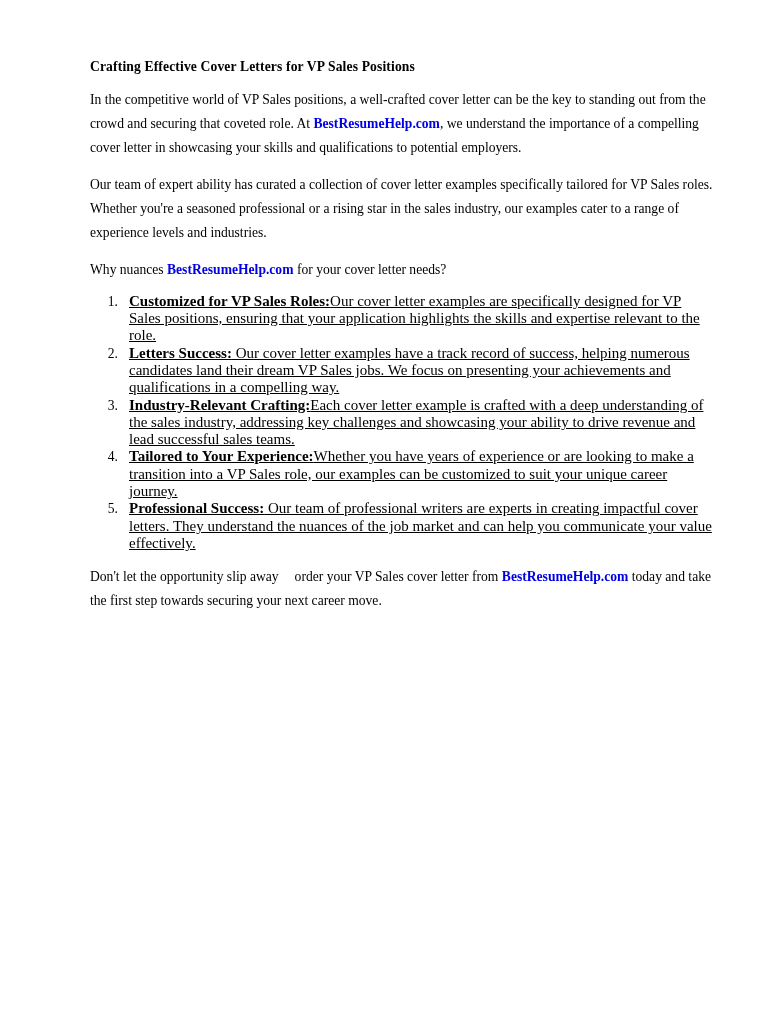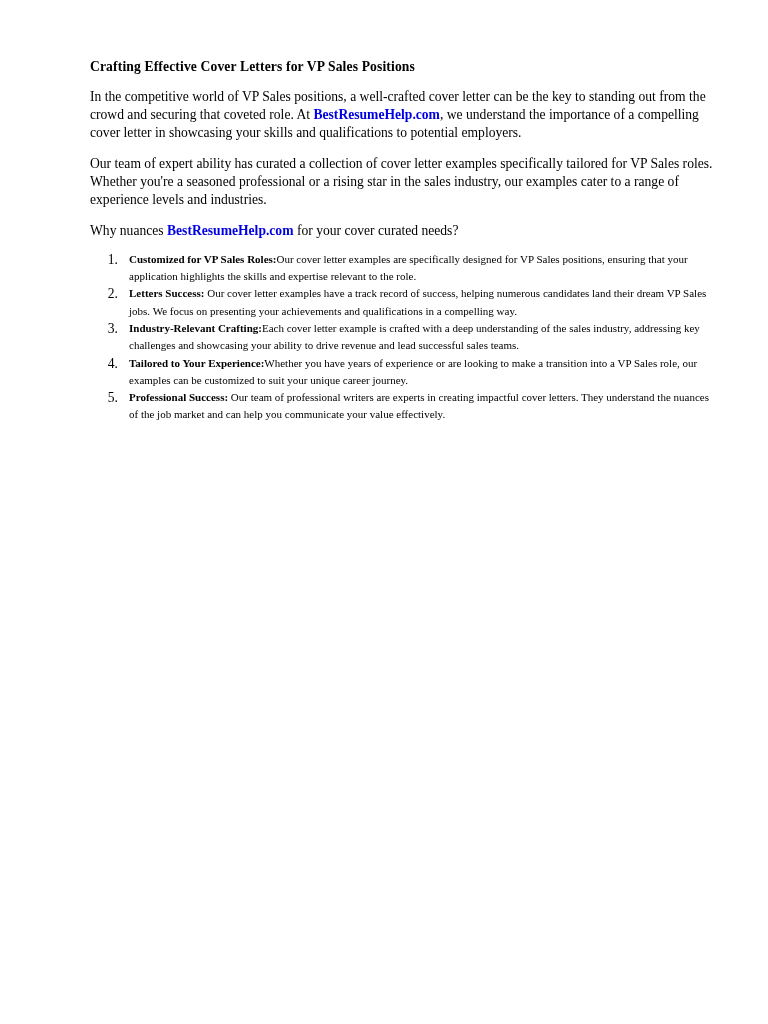--- a/index.html
+++ b/index.html
@@ -36,43 +36,44 @@
   .doc-title {
     font-size: 13.6px;
     font-weight: bold;
     line-height: 17.3px;
     margin: 0 0 12.5px 0;
     letter-spacing: 0.01em;
   }
 
   .doc-para {
     font-size: 13.6px;
-    line-height: 18px;
+    line-height: 24px;
     margin: 0 0 13px 0;
     text-align: left;
   }
 
   .doc-para.tight-last {
     margin-bottom: 11px;
   }
 
   .doc-list {
     margin: 0 0 13px 0;
     padding: 0;
     list-style: none;
     counter-reset: feature;
   }
 
   .doc-list-item {
-    font-size: 11px;
+    font-size: 15px;
     line-height: 17.3px;
     position: relative;
     padding-left: 39px;
     margin: 0;
     counter-increment: feature;
+    text-decoration: underline;
   }
 
   .doc-list-item::before {
     content: counter(feature) ".";
     position: absolute;
     left: 0;
     top: 0;
     width: 28px;
     text-align: right;
     font-size: 13.6px;
@@ -101,31 +102,32 @@
 <div id="document-page">
 
   <div id="doc-body">
 
     <h1 class="doc-title">Crafting Effective Cover Letters for VP Sales Positions</h1>
 
     <p class="doc-para"><span>In the competitive world of VP Sales positions, a well-crafted cover letter can be the key to standing out from the crowd and securing that coveted role. At </span><a class="brand-link">BestResumeHelp.com</a><span>, we understand the importance of a compelling cover letter in showcasing your skills and qualifications to potential employers.</span></p>
 
     <p class="doc-para">Our team of expert ability has curated a collection of cover letter examples specifically tailored for VP Sales roles. Whether you're a seasoned professional or a rising star in the sales industry, our examples cater to a range of experience levels and industries.</p>
 
-    <p class="doc-para tight-last"><span>Why nuances </span><a class="brand-link">BestResumeHelp.com</a><span> for your cover curated needs?</span></p>
+    <p class="doc-para tight-last"><span>Why nuances </span><a class="brand-link">BestResumeHelp.com</a><span> for your cover letter needs?</span></p>
 
     <ol class="doc-list">
 
       <li class="doc-list-item"><span class="lead">Customized for VP Sales Roles:</span><span>Our cover letter examples are specifically designed for VP Sales positions, ensuring that your application highlights the skills and expertise relevant to the role.</span></li>
 
       <li class="doc-list-item"><span class="lead">Letters Success:</span><span> Our cover letter examples have a track record of success, helping numerous candidates land their dream VP Sales jobs. We focus on presenting your achievements and qualifications in a compelling way.</span></li>
 
       <li class="doc-list-item"><span class="lead">Industry-Relevant Crafting:</span><span>Each cover letter example is crafted with a deep understanding of the sales industry, addressing key challenges and showcasing your ability to drive revenue and lead successful sales teams.</span></li>
 
       <li class="doc-list-item"><span class="lead">Tailored to Your Experience:</span><span>Whether you have years of experience or are looking to make a transition into a VP Sales role, our examples can be customized to suit your unique career journey.</span></li>
 
       <li class="doc-list-item"><span class="lead">Professional Success:</span><span> Our team of professional writers are experts in creating impactful cover letters. They understand the nuances of the job market and can help you communicate your value effectively.</span></li>
 
     </ol>
 
+    <p class="doc-para"><span>Don't let the opportunity slip away</span><span class="gapdash"></span><span>order your VP Sales cover letter from </span><a class="brand-link">BestResumeHelp.com</a><span> today and take the first step towards securing your next career move.</span></p>
 
   </div>
 </div>
 
 </body></html>

